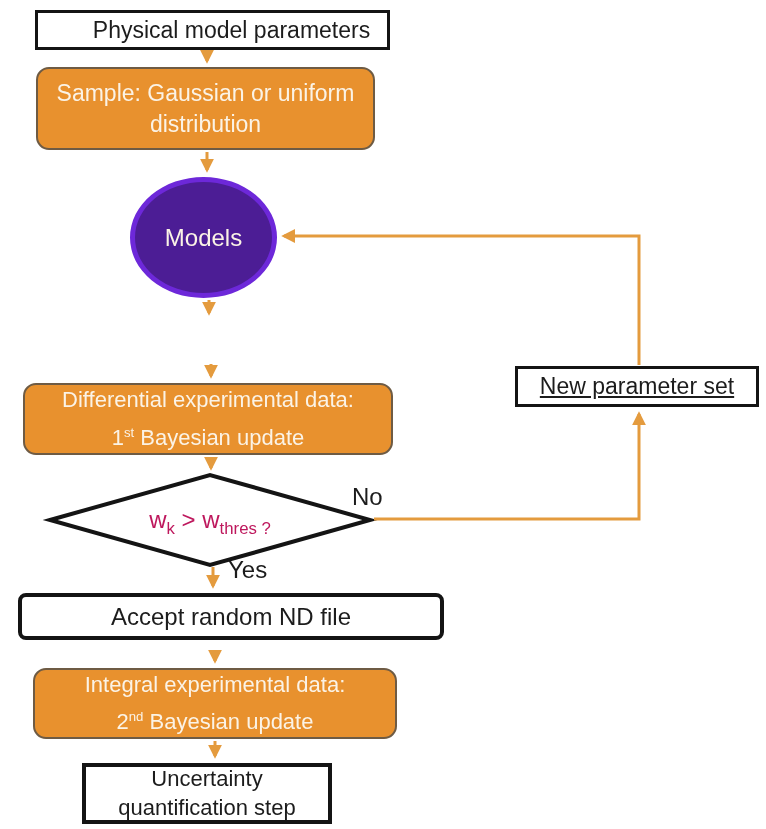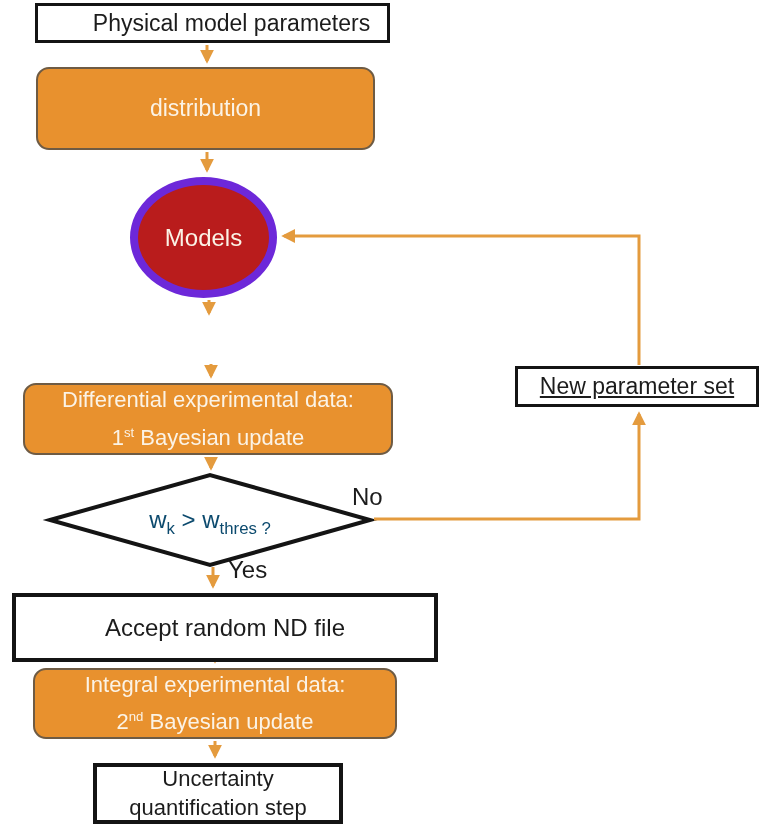--- a/index.html
+++ b/index.html
@@ -25,38 +25,38 @@
     border: 3px solid #141414;
     color: #1c1c1c;
   }
   .box-orange {
     background: #E8912E;
     border: 2px solid #6E5B44;
     border-radius: 13px;
     color: #FBF3E6;
   }
   .ellipse {
-    background: #b91c1c;
-    border: 8px solid #6d28d9;
+    background: #4c1d95;
+    border: 5px solid #6d28d9;
     border-radius: 50%;
     color: #FBF3E6;
   }
   sup { font-size: 0.60em; line-height: 0; }
   sub { font-size: 0.70em; line-height: 0; }
 
   
-  #n-physical     { left: 35px;  top: 3px;   width: 355px; height: 40px; font-size: 23px; padding-left: 38px; }
+  #n-physical     { left: 35px;  top: 10px;   width: 355px; height: 40px; font-size: 23px; padding-left: 38px; }
   #n-sample       { left: 36px;  top: 67px;  width: 339px; height: 83px; font-size: 23px; line-height: 1.32; }
   #n-models       { left: 130px; top: 177px; width: 147px; height: 121px; font-size: 24px; }
   #n-output       { left: 43px;  top: 320px; width: 354px; height: 42px; font-size: 23px; }
   #n-differential { left: 23px;  top: 383px; width: 370px; height: 72px; font-size: 22px; line-height: 1.35; gap: 8px; }
-  #n-decision-label { left: 90px; top: 497px; width: 240px; height: 46px; font-size: 24px; color: #0c4a6e; font-weight: 500; }
-  #n-accept       { left: 12px;   top: 593px; width: 426px; height: 69px; font-size: 24px; border-width: 4px; }
+  #n-decision-label { left: 90px; top: 497px; width: 240px; height: 46px; font-size: 24px; color: #be185d; font-weight: 500; }
+  #n-accept       { left: 18px;   top: 593px; width: 426px; height: 47px; font-size: 24px; border-width: 4px; border-radius: 8px; }
   #n-integral     { left: 33px;  top: 668px; width: 364px; height: 71px; font-size: 22px; line-height: 1.35; justify-content: space-between; }
-  #n-uncertainty  { left: 93px;  top: 763px; width: 250px; height: 61px; font-size: 22px; line-height: 1.28; border-width: 4px; }
+  #n-uncertainty  { left: 82px;  top: 763px; width: 250px; height: 61px; font-size: 22px; line-height: 1.28; border-width: 4px; }
   #n-newparam     { left: 515px; top: 366px; width: 244px; height: 41px; font-size: 23px; text-decoration: underline; }
 
   .edge-label {
     position: absolute;
     font-size: 24px;
     color: #1c1c1c;
   }
   #lbl-no  { left: 352px; top: 483px; }
   #lbl-yes { left: 228px; top: 556px; }
 
@@ -93,20 +93,21 @@
     <polyline points="374,519 639,519 639,414" fill="none" stroke="#E49B3E" stroke-width="3" marker-end="url(#arrow)"></polyline>
 
     <polyline points="639,365 639,236 284,236" fill="none" stroke="#E49B3E" stroke-width="3" marker-end="url(#arrow)"></polyline>
   </svg>
 
   <div id="n-physical" class="node box-white">
     <span>Physical model parameters</span>
   </div>
 
   <div id="n-sample" class="node box-orange">
+    <div>Sample: Gaussian or uniform</div>
     <div>distribution</div>
   </div>
 
   <div id="n-models" class="node ellipse">
     <span>Models</span>
   </div>
 
 
   <div id="n-differential" class="node box-orange">
     <div>Differential experimental data:</div>

